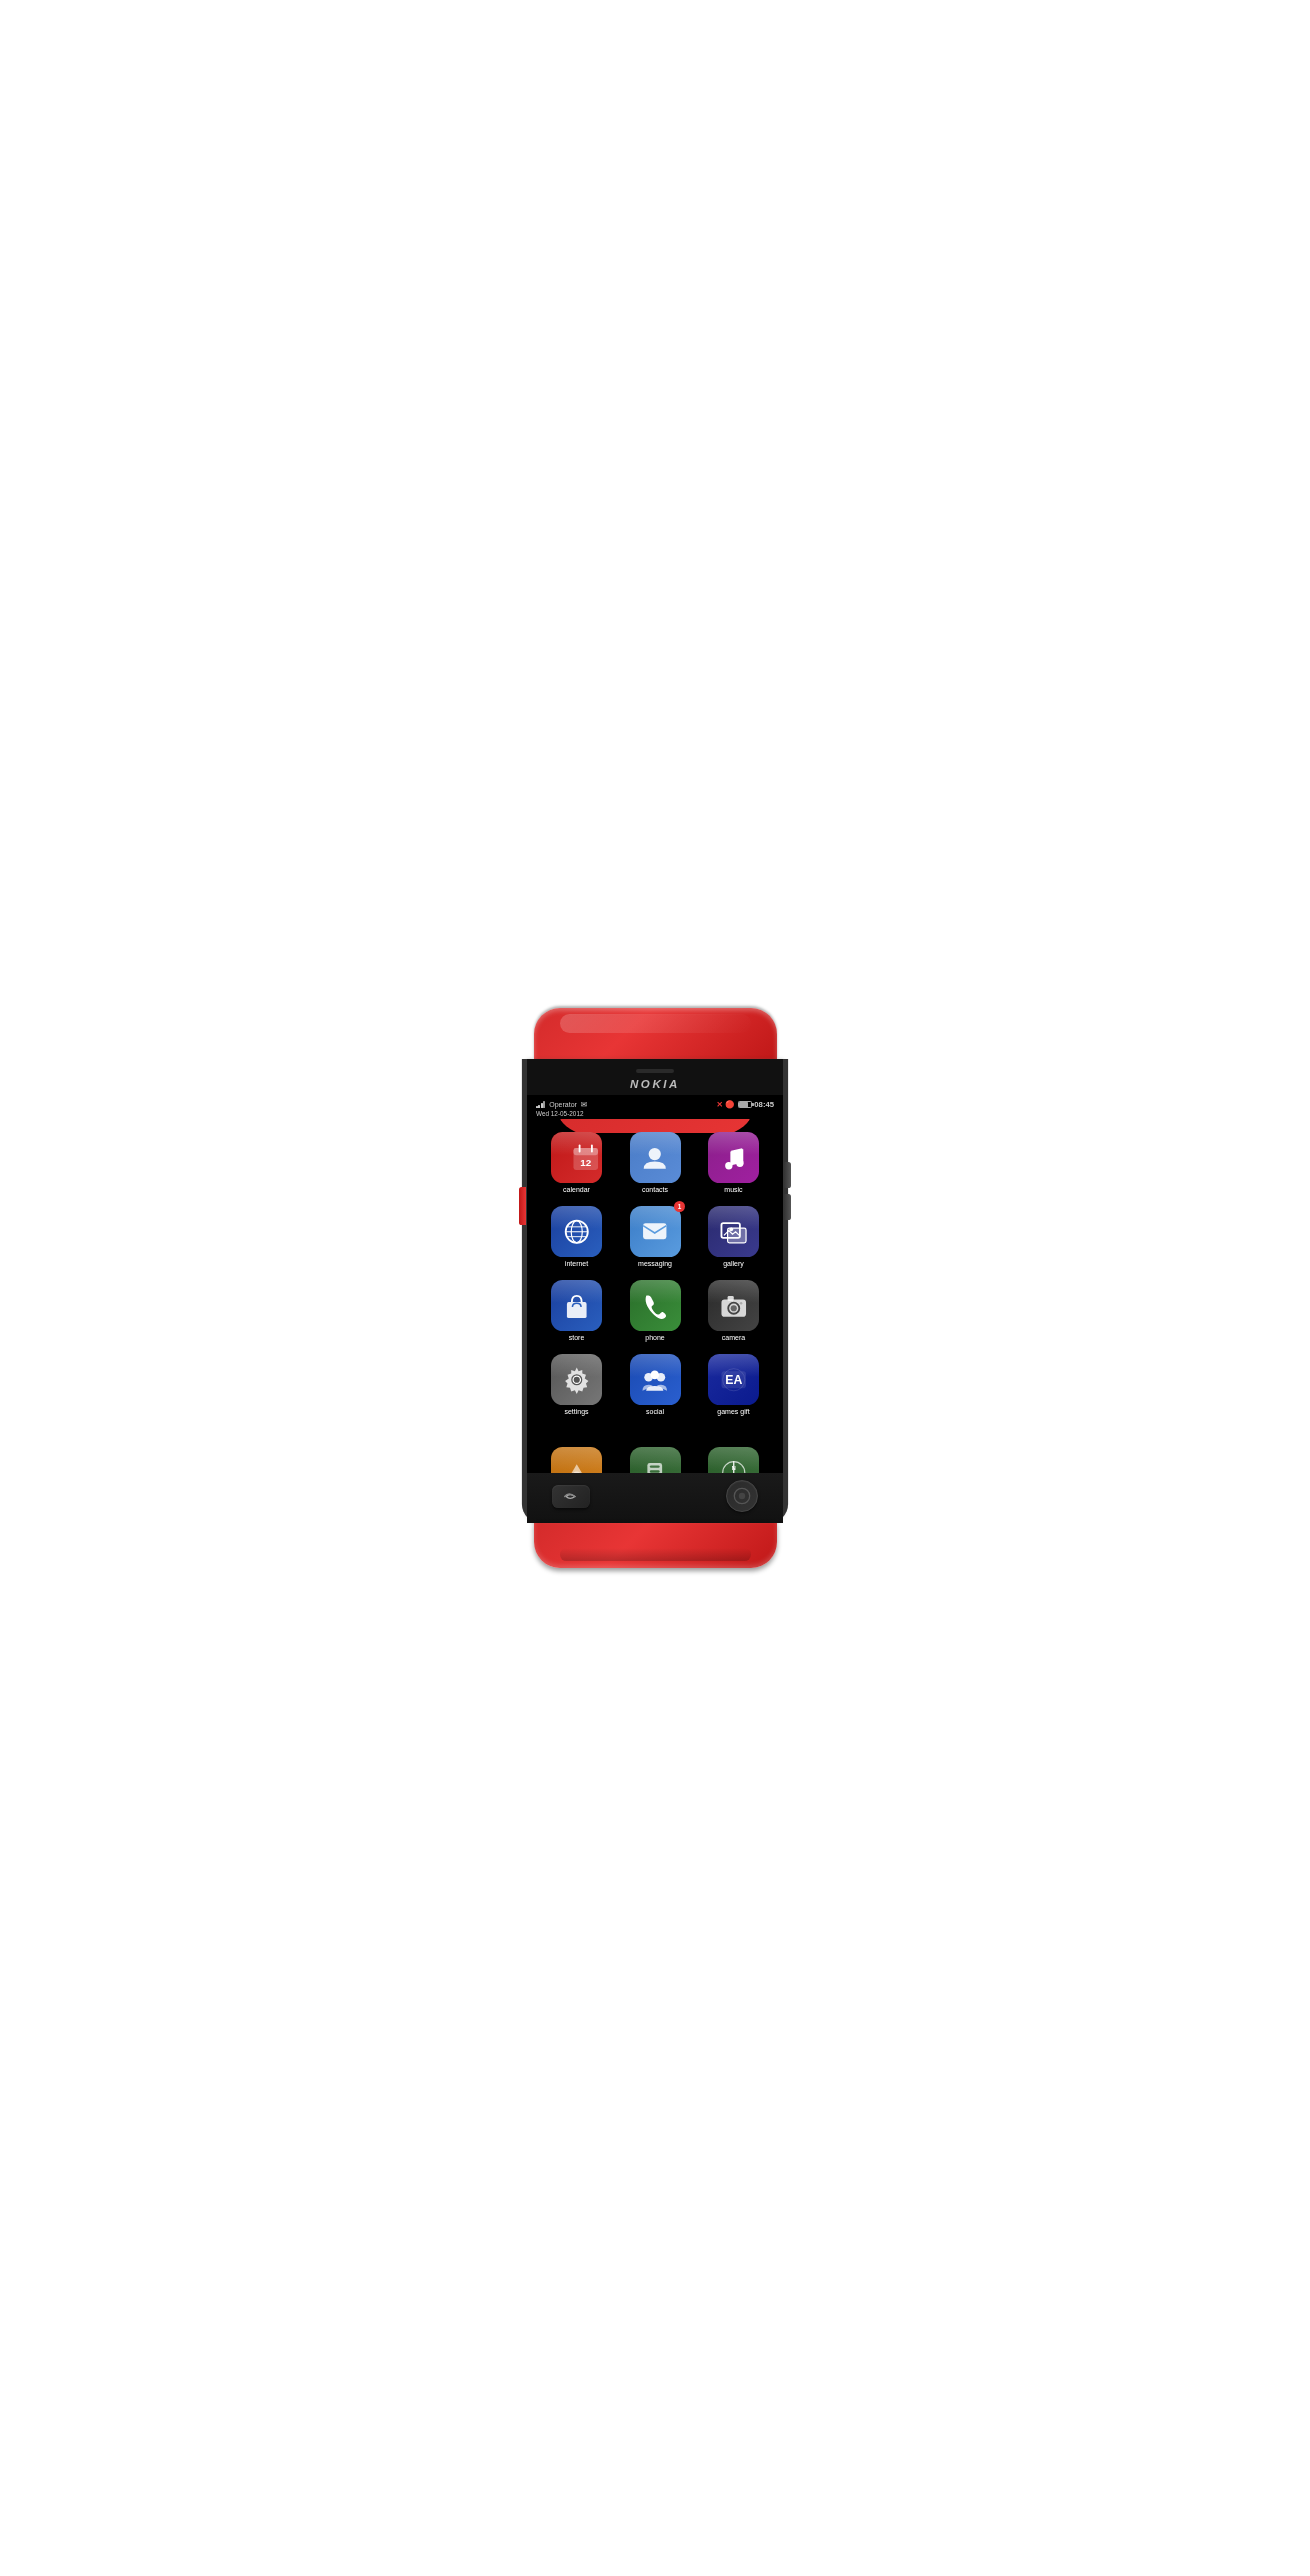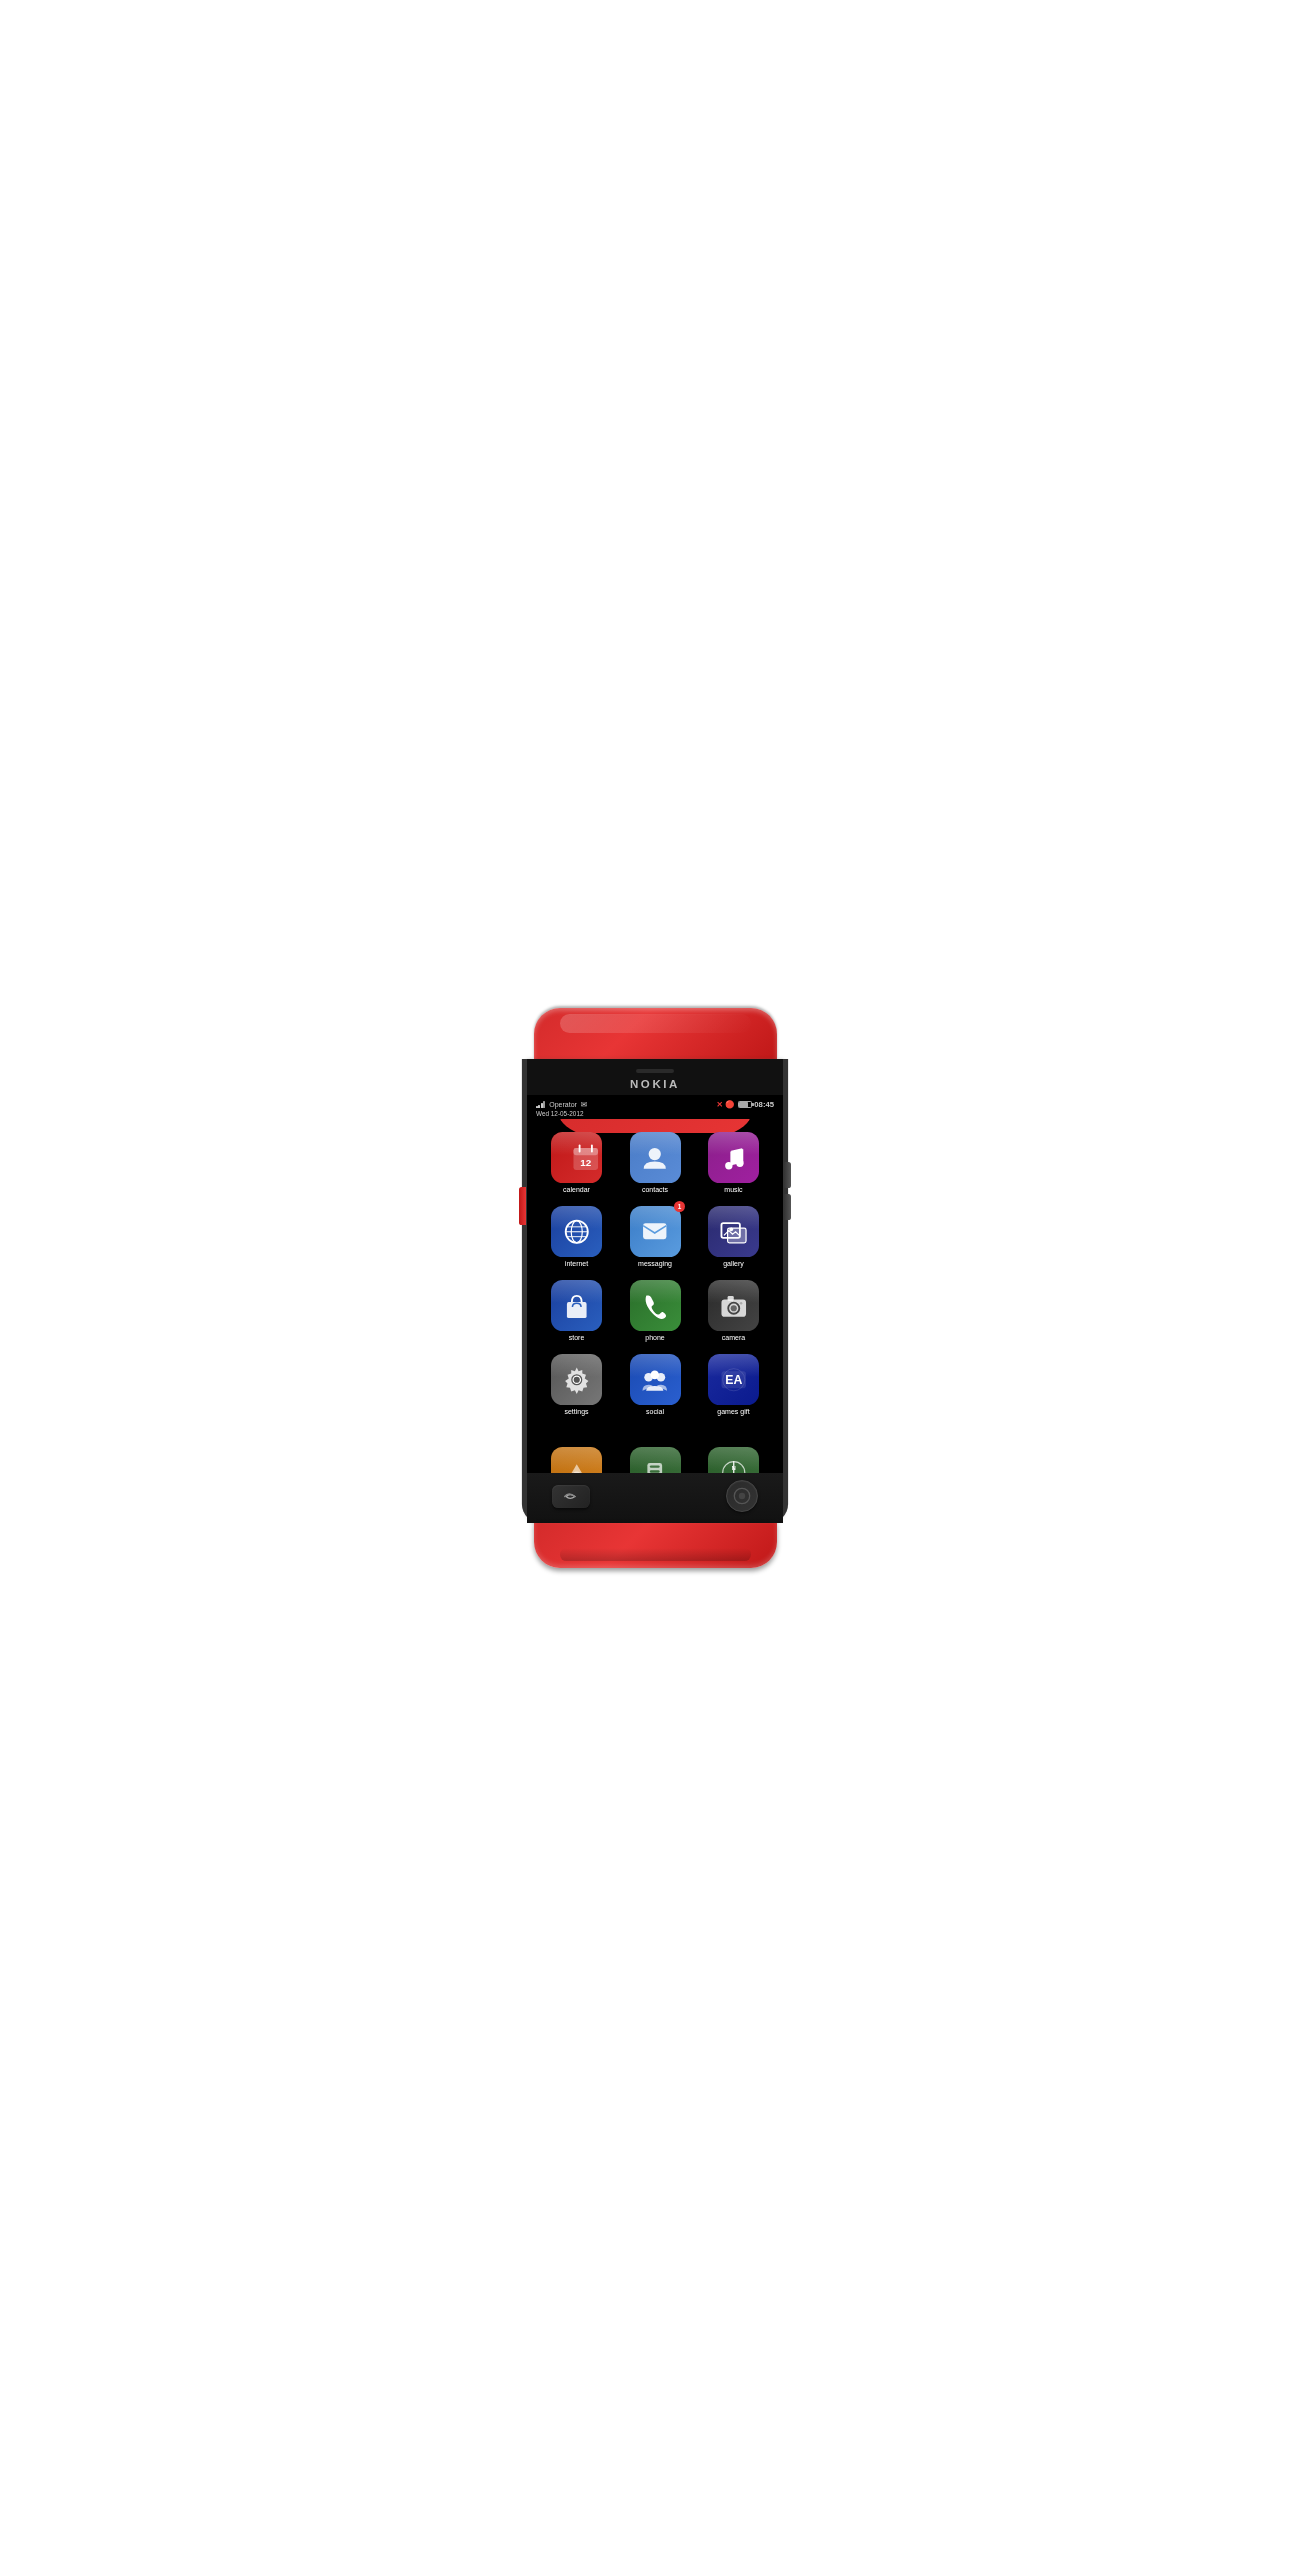--- a/index.html
+++ b/index.html
@@ -77,20 +77,21 @@
     }
 
     
     .nokia-brand-area {
       background: #111;
       width: 100%;
       display: flex;
       flex-direction: column;
       align-items: center;
       padding: 9.6px 0 5.1px;
+      font-style: italic;
     }
     .speaker-slot {
       width: 38px;
       height: 3.8px;
       background: #2a2a2a;
       border-radius: 1.9px;
       margin-bottom: 5.1px;
     }
     .nokia-logo {
       color: #bbb;

